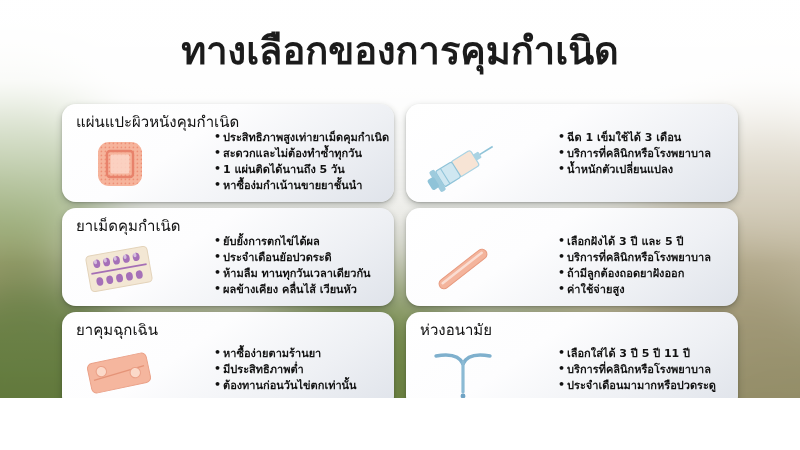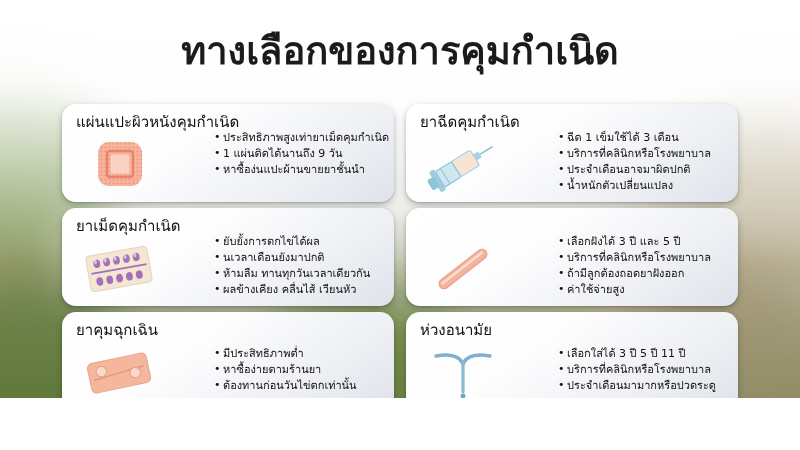--- a/index.html
+++ b/index.html
@@ -106,21 +106,21 @@
     right: 8px;
     list-style: none;
   }
 
   .card.tall-3 .bullets { top: 34px; }
 
   .bullets li {
     font-size: 11px;
     line-height: 16px;
     color: #111;
-    font-weight: normal;
+    font-weight: bold;
     white-space: nowrap;
     position: relative;
     padding-left: 9px;
   }
 
   .bullets li::before {
     content: "\2022";
     position: absolute;
     left: 0;
     top: -1px;
@@ -152,44 +152,43 @@
             </pattern>
           </defs>
           <rect x="18" y="8" width="44" height="44" rx="11" fill="#f6b49c"></rect>
           <rect x="18" y="8" width="44" height="44" rx="11" fill="url(#dots1)"></rect>
           <rect x="27" y="17" width="26" height="26" rx="3" fill="none" stroke="#e8826b" stroke-width="2.4"></rect>
           <rect x="30.5" y="20.5" width="19" height="19" rx="2" fill="#fbd6c8" opacity="0.85"></rect>
         </svg>
       </div>
       <ul class="bullets">
         <li>ประสิทธิภาพสูงเท่ายาเม็ดคุมกำเนิด</li>
-        <li>1 แผ่นติดได้นานถึง 9 วัน</li>
-        <li>หาซื้อง่นแปะผ้านขายยาชั้นนำ</li>
-      </ul>
-    </div>
-
-    <div class="card">
-      <div class="card-title">ยาฉีดคุมกำเนิด</div>
+        <li>สะดวกและไม่ต้องทำซ้ำทุกวัน</li>
+        <li>1 แผ่นติดได้นานถึง 5 วัน</li>
+        <li>หาซื้อง่มกำเน้านขายยาชั้นนำ</li>
+      </ul>
+    </div>
+
+    <div class="card">
       <div class="card-icon">
         <svg class="icon-svg" viewBox="0 0 78 62" aria-hidden="true">
           <g transform="rotate(-32 39 31)">
             <line x1="58" y1="31" x2="74" y2="31" stroke="#8fc3d8" stroke-width="1.6"></line>
             <rect x="52" y="27.5" width="7" height="7" rx="1" fill="#a9d3e3"></rect>
             <rect x="30" y="22" width="23" height="18" rx="2.5" fill="#f7e4d5" stroke="#a9d3e3" stroke-width="1.2"></rect>
             <rect x="12" y="22" width="19" height="18" rx="2" fill="#cfe7f1" stroke="#8fc3d8" stroke-width="1.2"></rect>
             <line x1="18" y1="22" x2="18" y2="40" stroke="#8fc3d8" stroke-width="1.1"></line>
             <rect x="6" y="19" width="6" height="24" rx="2" fill="#9ecbdd"></rect>
             <rect x="0" y="25" width="8" height="12" rx="2.5" fill="#8fc3d8"></rect>
           </g>
         </svg>
       </div>
       <ul class="bullets">
         <li>ฉีด 1 เข็มใช้ได้ 3 เดือน</li>
         <li>บริการที่คลินิกหรือโรงพยาบาล</li>
-        <li>ประจำเดือนอาจมาผิดปกติ</li>
         <li>น้ำหนักตัวเปลี่ยนแปลง</li>
       </ul>
     </div>
 
     <div class="card">
       <div class="card-title">ยาเม็ดคุมกำเนิด</div>
       <div class="card-icon">
         <svg class="icon-svg" viewBox="0 0 78 62" aria-hidden="true">
           <g transform="rotate(-10 39 31)">
             <rect x="8" y="13" width="62" height="36" rx="4" fill="#f3e7d4" stroke="#e3d3ba" stroke-width="1"></rect>
@@ -211,21 +210,21 @@
               <ellipse cx="27" cy="20" rx="1.6" ry="2.3"></ellipse>
               <ellipse cx="37" cy="20" rx="1.6" ry="2.3"></ellipse>
               <ellipse cx="47" cy="20" rx="1.6" ry="2.3"></ellipse>
               <ellipse cx="57" cy="20" rx="1.6" ry="2.3"></ellipse>
             </g>
           </g>
         </svg>
       </div>
       <ul class="bullets">
         <li>ยับยั้งการตกไข่ได้ผล</li>
-        <li>นเวลาเดือนยังมาปกติ</li>
+        <li>ประจำเดือนยัอปวดระดิ</li>
         <li>ห้ามลืม ทานทุกวันเวลาเดียวกัน</li>
         <li>ผลข้างเคียง คลื่นไส้ เวียนหัว</li>
       </ul>
     </div>
 
     <div class="card">
       <div class="card-icon">
         <svg class="icon-svg" viewBox="0 0 78 62" aria-hidden="true">
           <g transform="rotate(-38 39 31)">
             <rect x="10" y="26" width="58" height="10" rx="5" fill="#f4b49c" stroke="#e79a7f" stroke-width="1"></rect>
@@ -247,22 +246,22 @@
         <svg class="icon-svg" viewBox="0 0 78 62" aria-hidden="true">
           <g transform="rotate(-12 39 31)">
             <rect x="9" y="16" width="60" height="30" rx="5" fill="#f5b69e" stroke="#eaa087" stroke-width="1"></rect>
             <line x1="13" y1="33" x2="65" y2="29" stroke="#e59478" stroke-width="1.5"></line>
             <circle cx="22" cy="26" r="5.2" fill="#fbd9c9" stroke="#eaa087" stroke-width="1"></circle>
             <circle cx="55" cy="34" r="5.2" fill="#fbd9c9" stroke="#eaa087" stroke-width="1"></circle>
           </g>
         </svg>
       </div>
       <ul class="bullets">
+        <li>หาซื้อง่ายตามร้านยา</li>
         <li>มีประสิทธิภาพต่ำ</li>
-        <li>หาซื้อง่ายตามร้านยา</li>
         <li>ต้องทานก่อนวันไข่ตกเท่านั้น</li>
       </ul>
     </div>
 
     <div class="card tall-3">
       <div class="card-title">ห่วงอนามัย</div>
       <div class="card-icon">
         <svg class="icon-svg" viewBox="0 0 78 62" aria-hidden="true">
           <path d="M12 14 Q34 10 39 22" fill="none" stroke="#7fb0cd" stroke-width="3.4" stroke-linecap="round"></path>
           <path d="M66 14 Q44 10 39 22" fill="none" stroke="#7fb0cd" stroke-width="3.4" stroke-linecap="round"></path>

